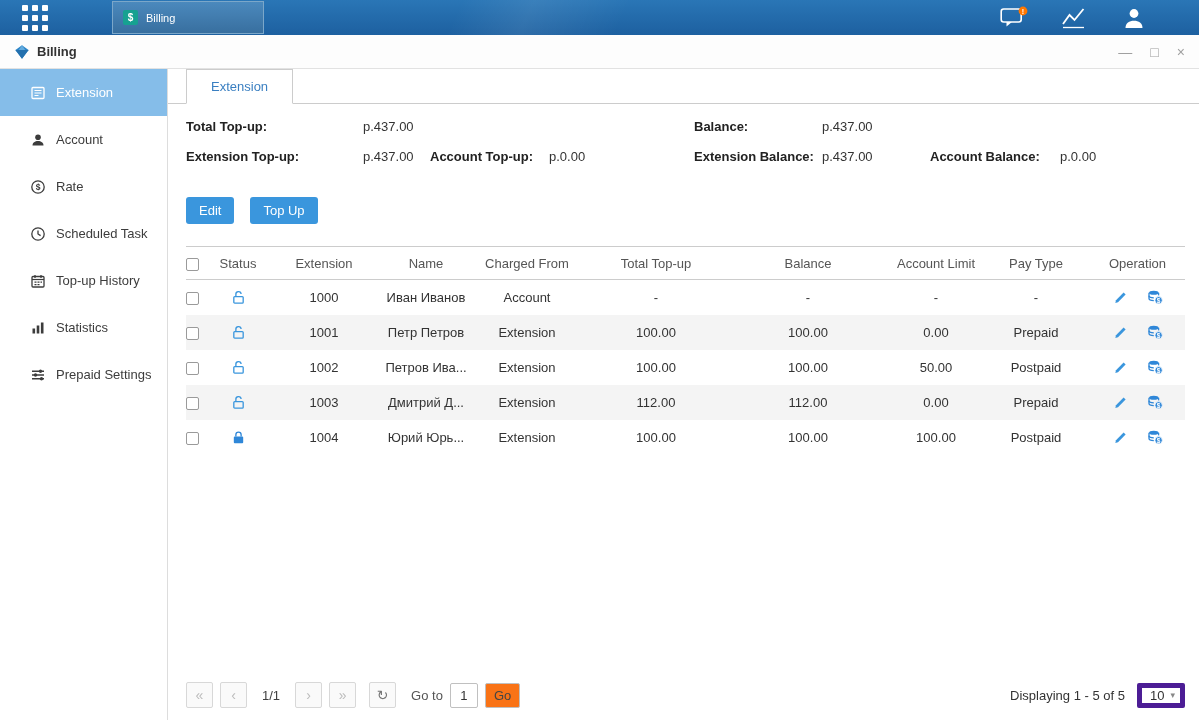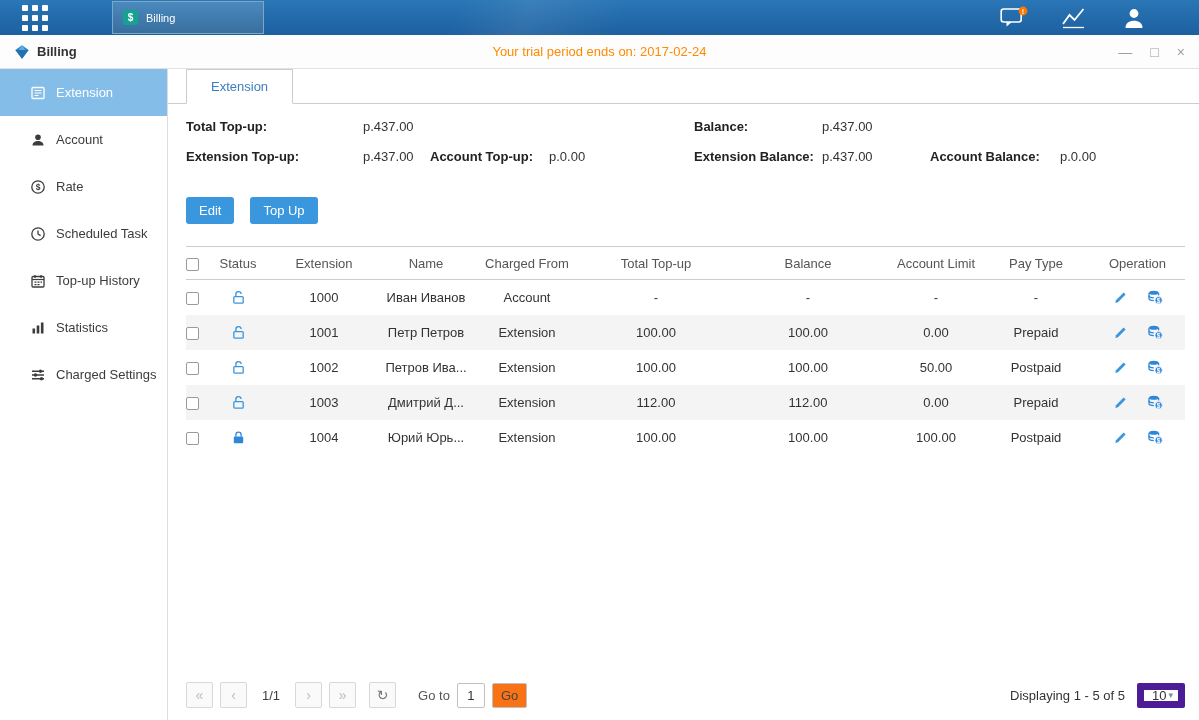--- a/index.html
+++ b/index.html
@@ -73,28 +73,28 @@
   .lock-icon.locked .g-unlocked { display:none; }
   .op-icons { display:flex; justify-content:center; align-items:center; gap:18px; }
   .op-icons span { display:inline-flex; cursor:pointer; }
 
   
   .pagination { margin-top:auto; display:flex; align-items:center; gap:7px; padding:10px 0 12px; }
   .pg-btn { width:27px; height:26px; border:1px solid #d8d8d8; background:#fafafa; border-radius:2px; color:#bcbcbc;
     display:flex; align-items:center; justify-content:center; font-size:14px; font-family:inherit; cursor:pointer; }
   .pg-btn.refresh { color:#777; margin-left:6px; }
   .pg-indicator { color:#404040; margin:0 8px; }
-  .goto-label { color:#555; margin-left:15px; }
+  .goto-label { color:#555; margin-left:8px; }
   .goto-input { width:28px; height:25px; border:1px solid #c0c0c0; border-radius:2px; font-size:13px; font-family:inherit;
     text-align:center; color:#333; }
   .go-btn { height:25px; padding:0 8px; border:1px solid #c0c0c0; background:#f97316; border-radius:2px; color:#444;
     font-size:13px; font-family:inherit; cursor:pointer; }
   .pg-right { margin-left:auto; display:flex; align-items:center; gap:12px; }
   .displaying { color:#333; }
-  .page-size-select { width:48px; height:25px; border:7px solid #4c1d95; border-radius:2px; background:#fff; display:flex;
+  .page-size-select { width:48px; height:25px; border:5px solid #4c1d95; border-radius:2px; background:#fff; display:flex;
     align-items:center; padding:0 5px 0 8px; cursor:pointer; }
   .page-size-select .caret { margin-left:auto; color:#888; font-size:9px; }
 </style>
 </head>
 <body>
 
 <div class="screen">
 
   <div class="topbar">
     <div class="apps-btn">
@@ -142,21 +142,20 @@
 
   <div class="titlebar">
     <div class="title-left">
       <svg width="16" height="16" viewBox="0 0 16 16">
         <path d="M8 1.2 14.6 6 8 14.8 1.4 6z" fill="#2e86c8"></path>
         <path d="M8 1.2 11.2 6H4.8z" fill="#64acdf"></path>
         <path d="M1.4 6h13.2L8 14.8z" fill="#2370ae"></path>
       </svg>
       <span class="title-text">Billing</span>
     </div>
-    <div class="trial-notice">Your trial period ends on: 2017-02-24</div>
     <div class="win-controls">
       <span>—</span>
       <span>□</span>
       <span>×</span>
     </div>
   </div>
 
   <div class="app-body">
 
     <div class="sidebar">
@@ -205,21 +204,21 @@
         </svg>
         <span>Statistics</span>
       </div>
       <div class="side-item">
         <svg width="16" height="16" viewBox="0 0 16 16">
           <path d="M2 4.2h12M2 8h12M2 11.8h12" stroke="currentColor" stroke-width="1.4"></path>
           <circle cx="10.5" cy="4.2" r="1.7" fill="currentColor"></circle>
           <circle cx="5.5" cy="8" r="1.7" fill="currentColor"></circle>
           <circle cx="11.5" cy="11.8" r="1.7" fill="currentColor"></circle>
         </svg>
-        <span>Charged Settings</span>
+        <span>Prepaid Settings</span>
       </div>
     </div>
 
     <div class="content">
       <div class="tabbar">
         <div class="tab">Extension</div>
       </div>
 
       <div class="panel">
 

